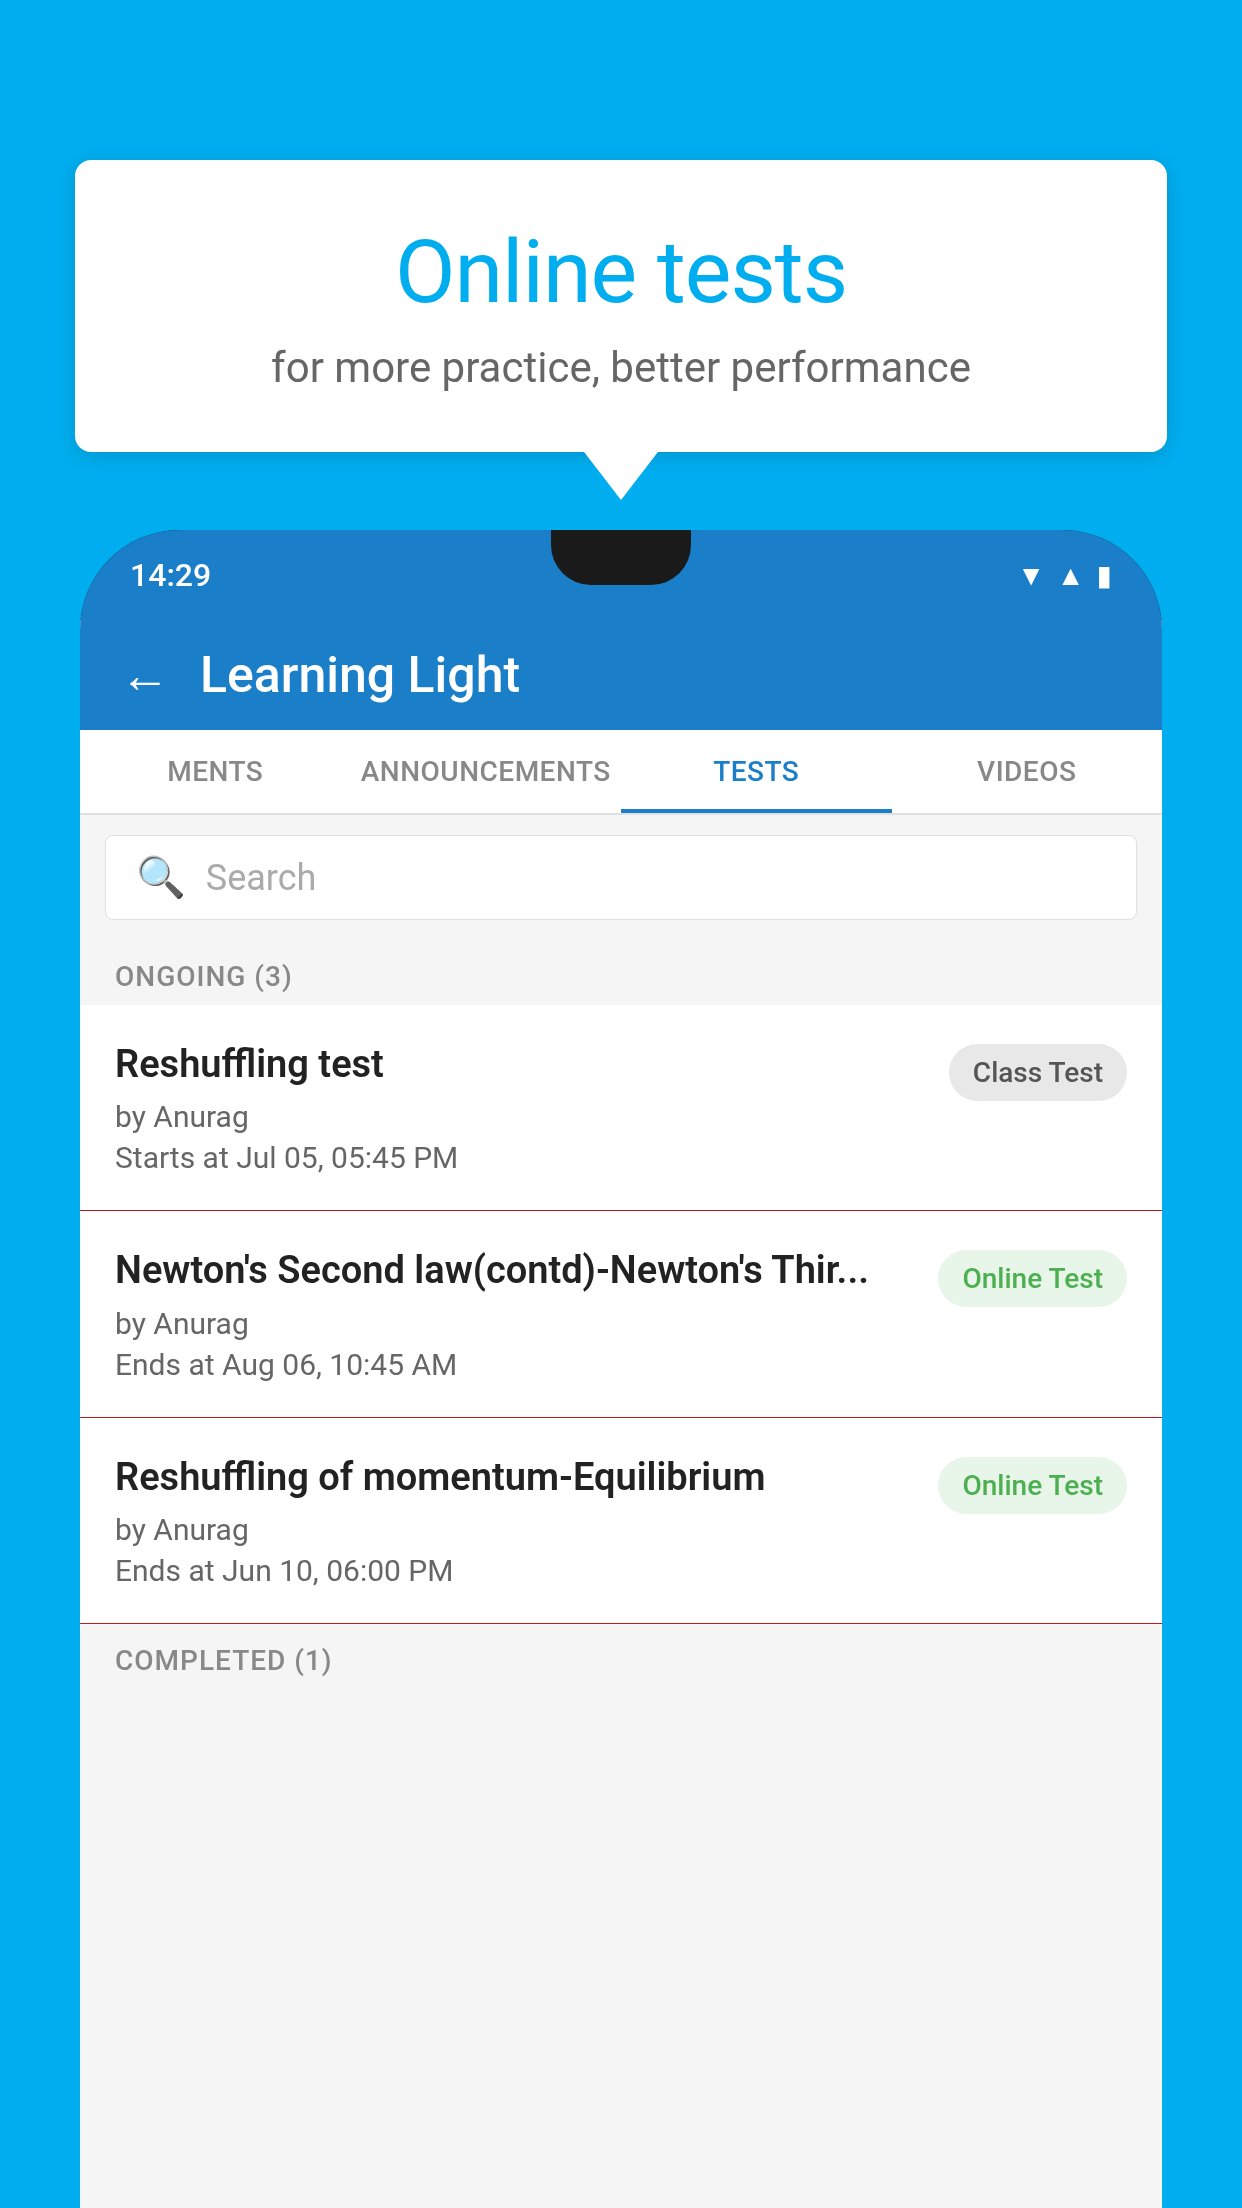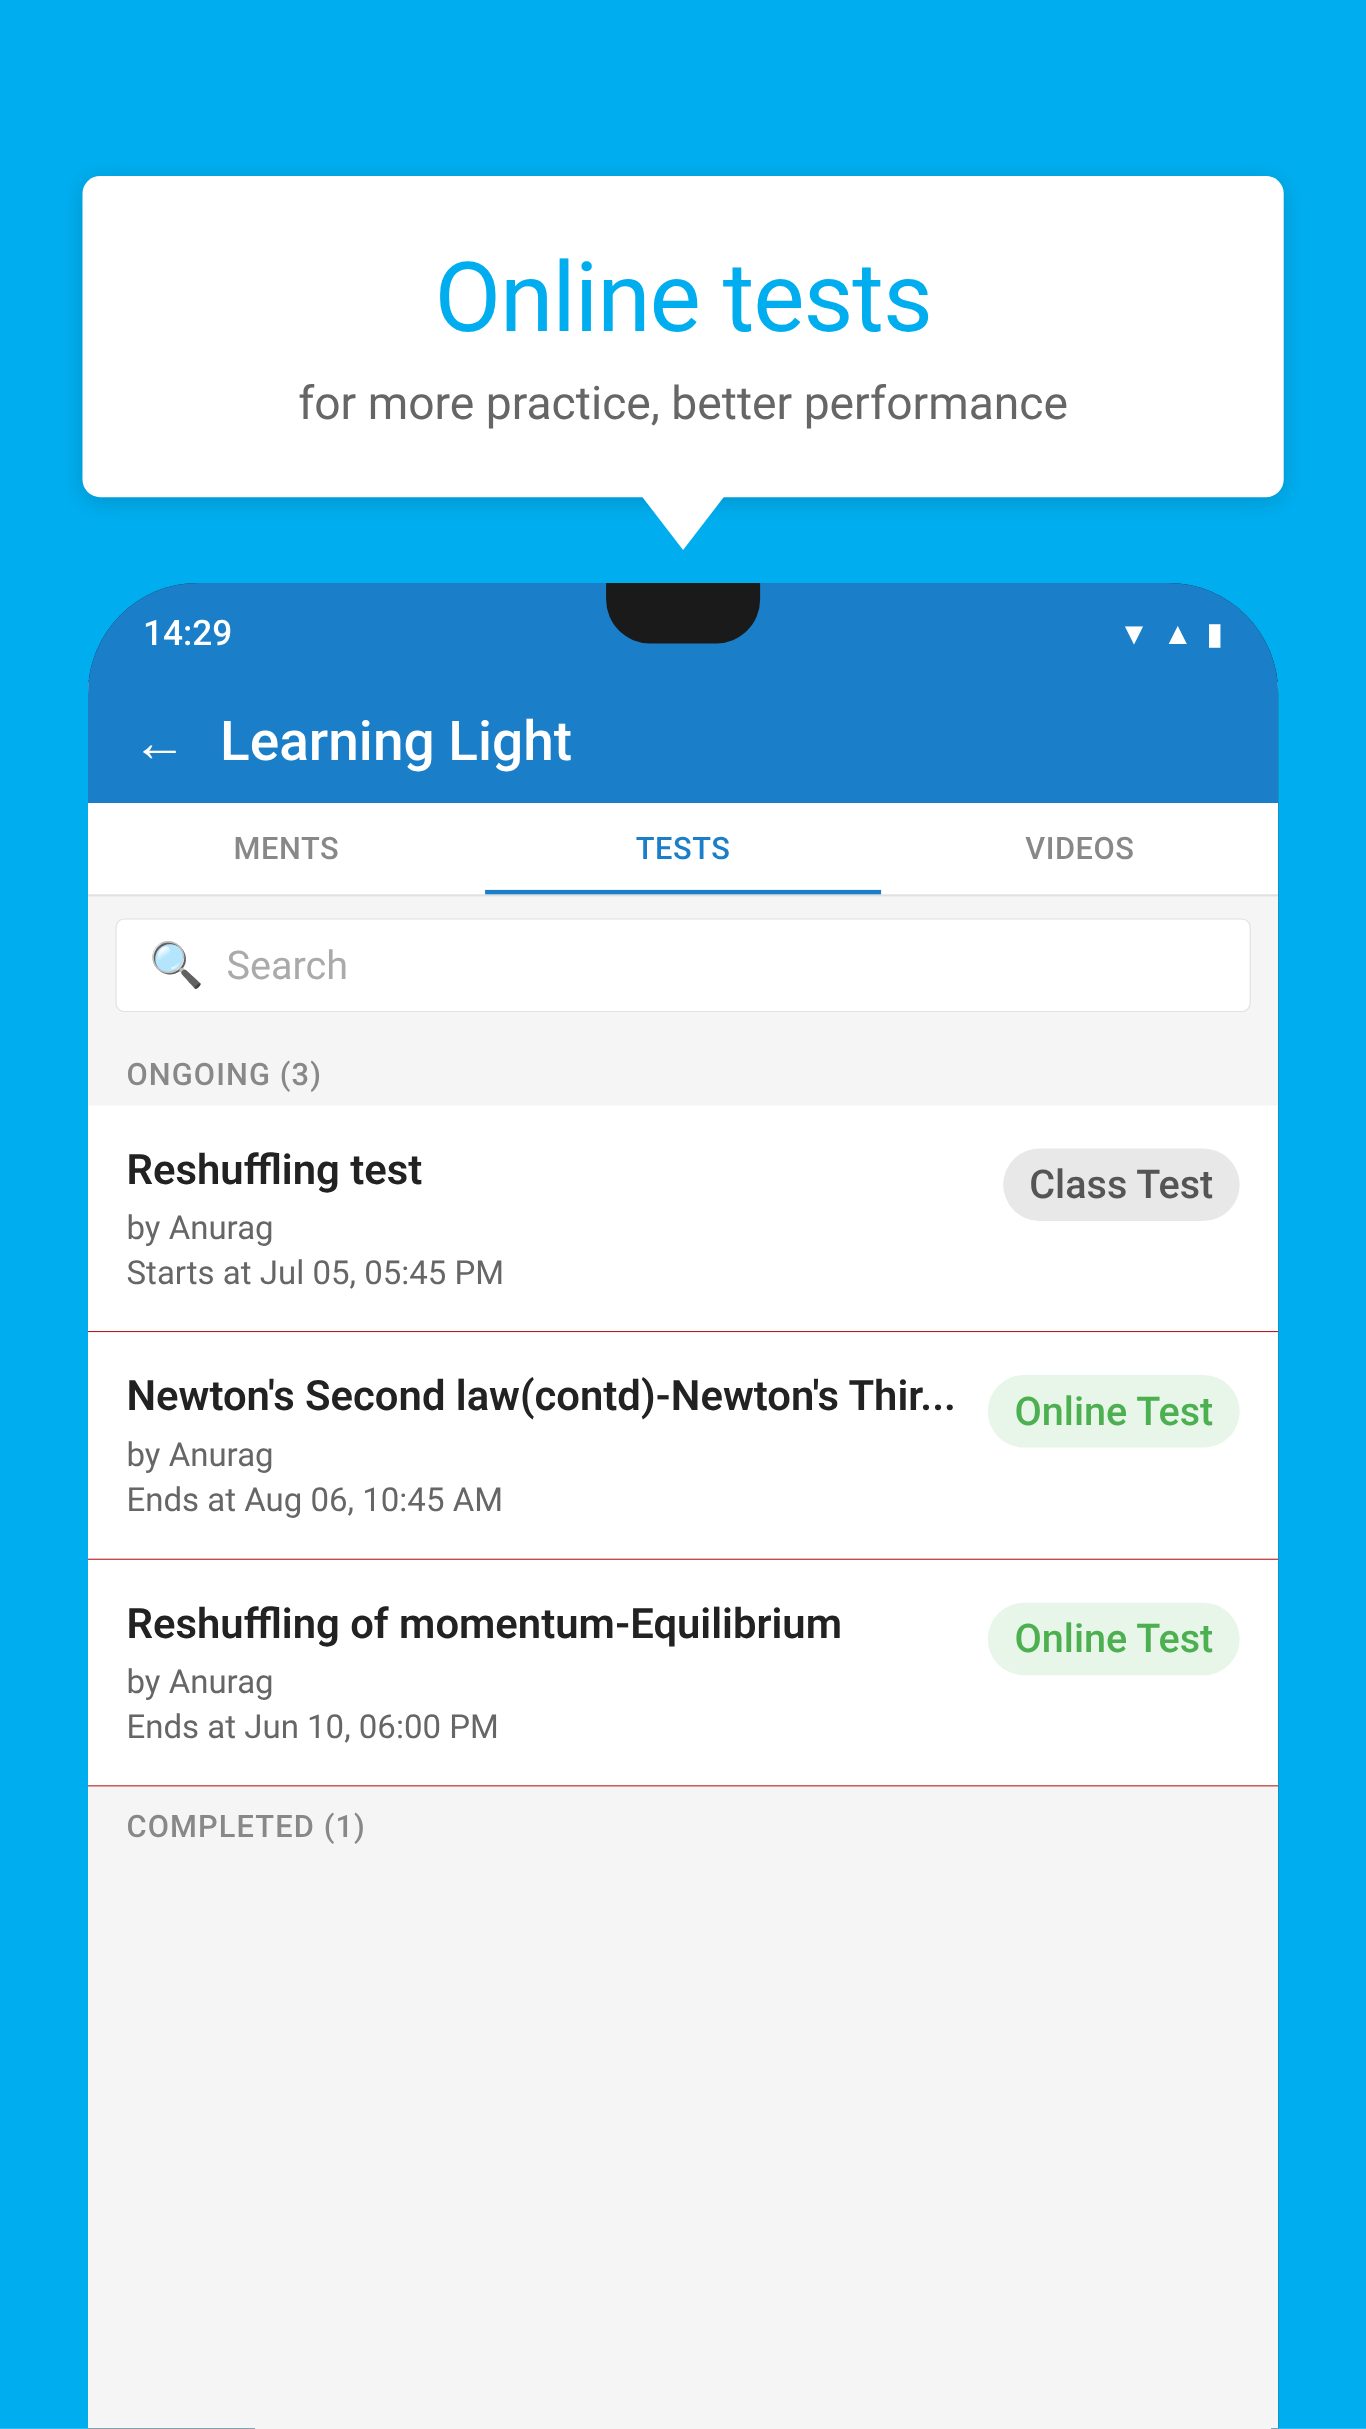--- a/index.html
+++ b/index.html
@@ -209,21 +209,21 @@
       color: #666;
       margin-bottom: 6px;
     }
     .test-date {
       font-size: 30px;
       color: #666;
     }
     .test-badge {
       border-radius: 50px;
       padding: 12px 24px;
-      font-size: 36px;
+      font-size: 28px;
       font-weight: 500;
       white-space: nowrap;
       margin-top: 4px;
       flex-shrink: 0;
     }
     .badge-class {
       background: #e8e8e8;
       color: #555;
     }
     .badge-online {
@@ -264,20 +264,23 @@
 
     <div class="app-header">
       <span class="back-arrow">←</span>
       <span class="app-title">Learning Light</span>
     </div>
 
     <div class="tabs">
       <div class="tab">
         <span>MENTS</span>
       </div>
+      <div class="tab">
+        <span>ANNOUNCEMENTS</span>
+      </div>
       <div class="tab active">
         <span>TESTS</span>
       </div>
       <div class="tab">
         <span>VIDEOS</span>
       </div>
     </div>
 
     <div class="search-bar">
       <span class="search-icon-svg">🔍</span>

